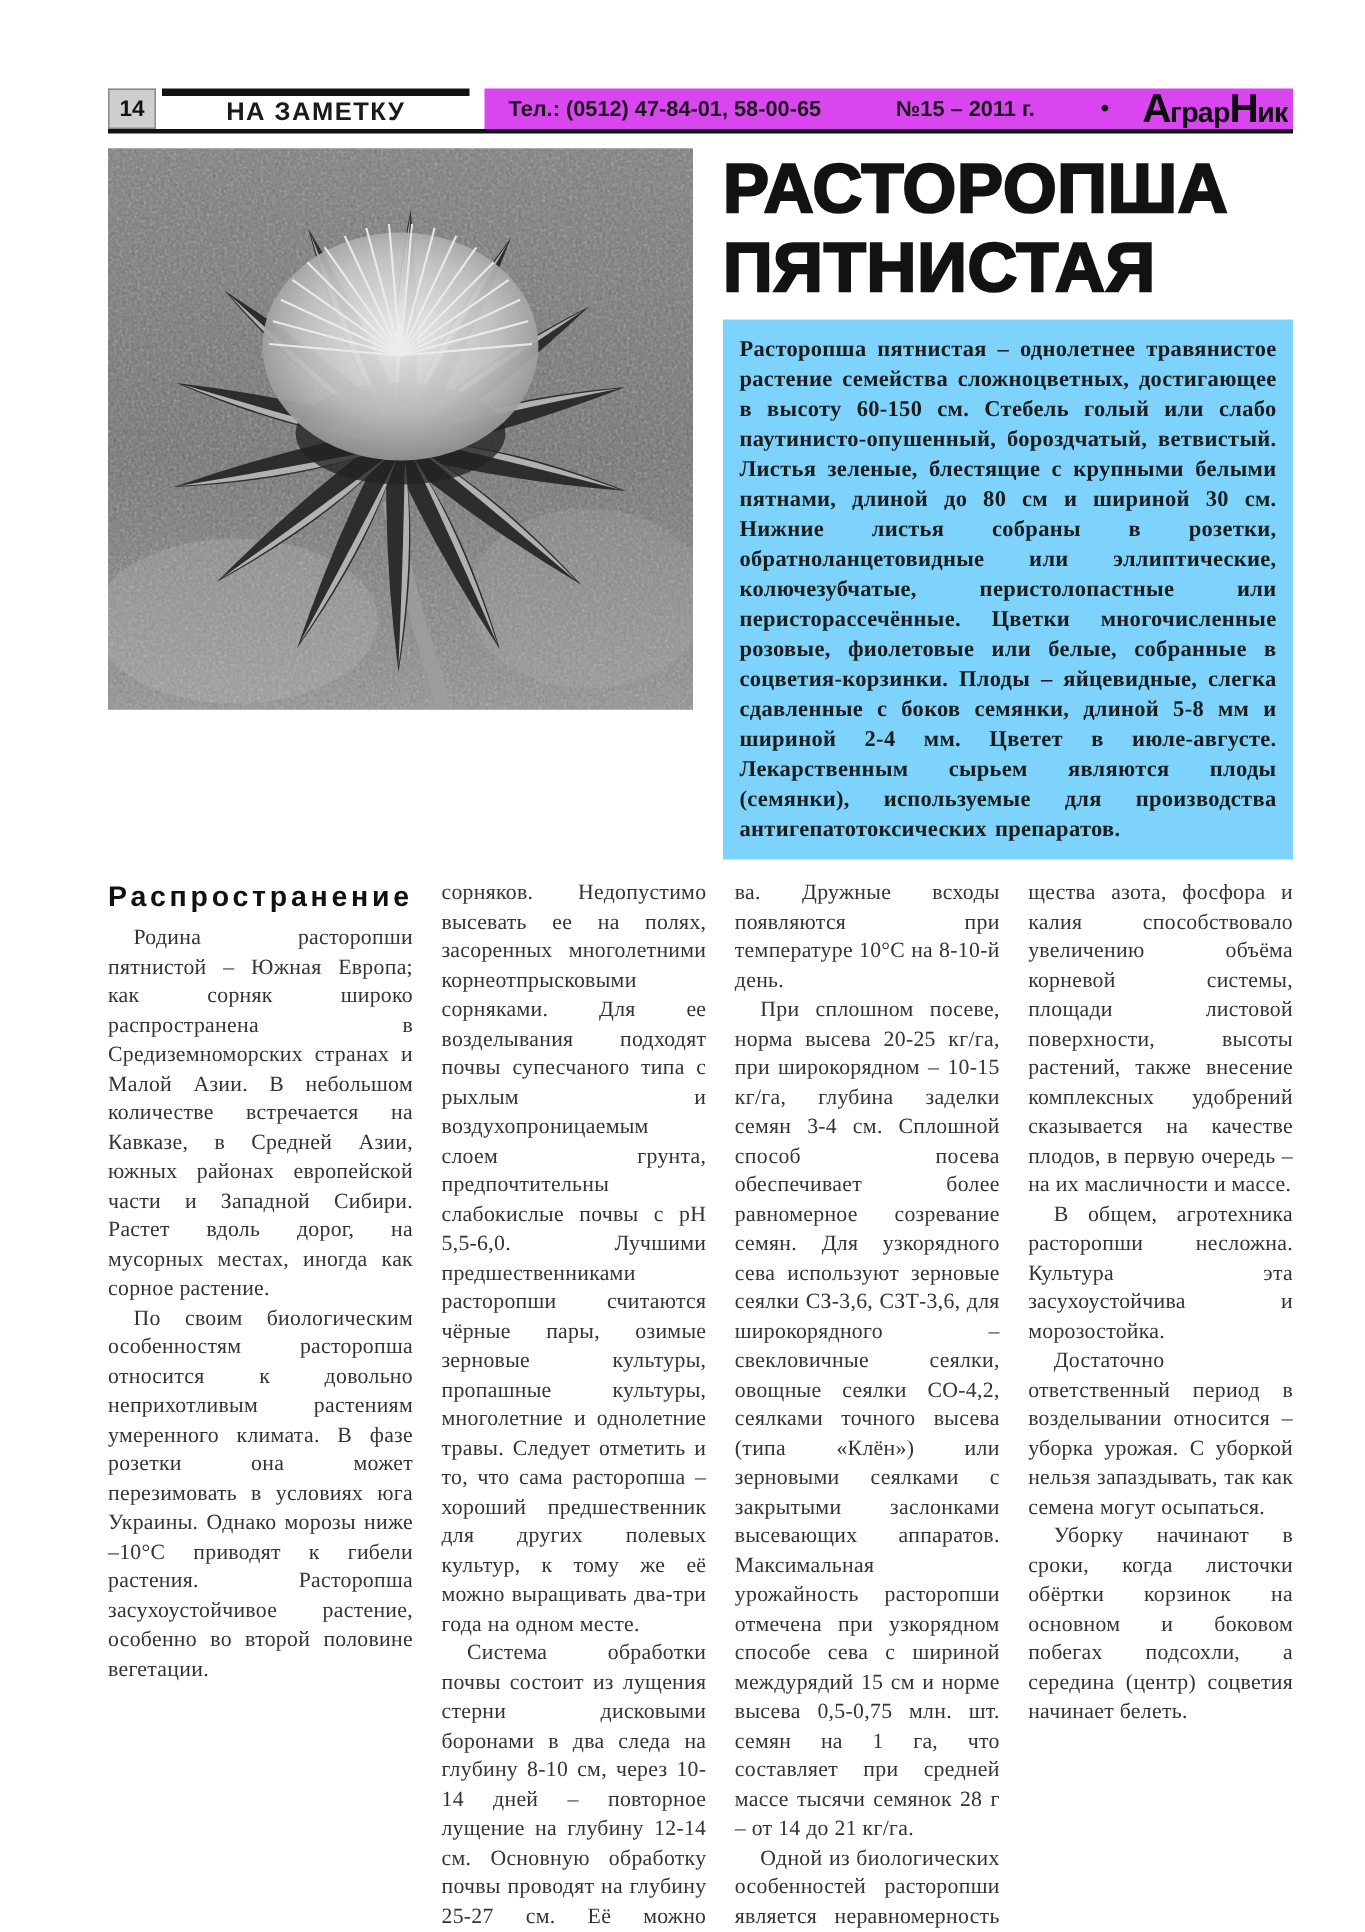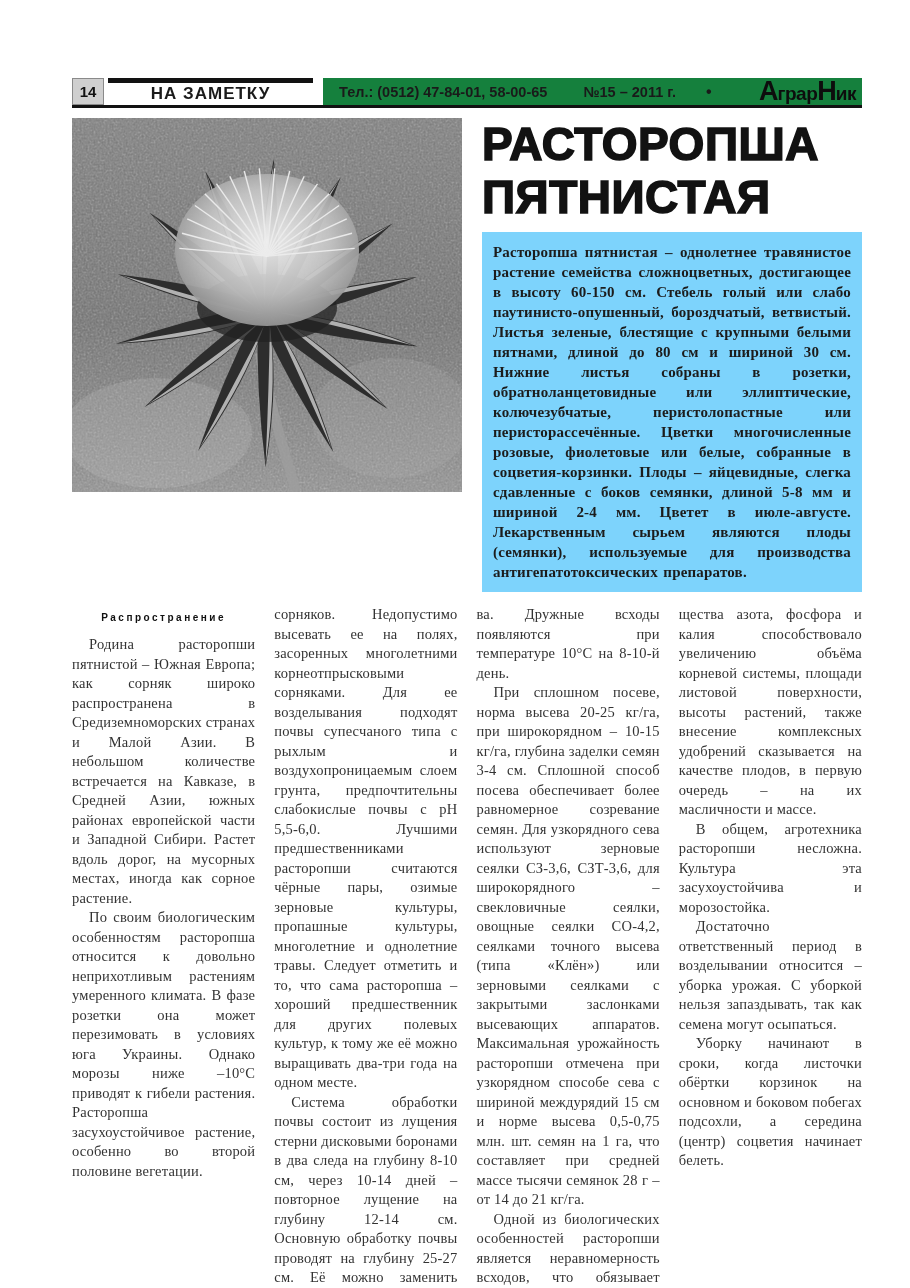--- a/index.html
+++ b/index.html
@@ -2,42 +2,42 @@
 <html><head>
 <meta charset="utf-8">
 <style>
   html,body{margin:0;padding:0;background:#e9e9e9;}
   .page{
     position:relative;
     width:910px;height:1288px;
     margin:0 auto;
     background:#ffffff;
     box-sizing:border-box;
-    padding:78px 48px 0 72px;
+    padding:59px 48px 0 72px;
     overflow:hidden;
     font-family:"Liberation Serif",serif;
     color:#2b2b2b;
   }
   
   .masthead{display:flex;align-items:stretch;height:27px;border-bottom:3px solid #121212;}
   .pn-box{
     width:30px;flex:none;background:#cfcfcf;border:1px solid #8a8a8a;
     display:flex;align-items:center;justify-content:center;
     font-family:"Liberation Sans",sans-serif;font-weight:bold;font-size:15px;color:#111;
   }
   .rubric{
     width:205px;flex:none;border-top:5px solid #121212;margin-left:4px;margin-right:10px;
     display:flex;align-items:center;justify-content:center;
     font-family:"Liberation Sans",sans-serif;font-weight:bold;font-size:17px;
     letter-spacing:1px;color:#1a1a1a;text-align:right;
   }
   .infobar{
-    flex:1;background:#15803d;display:flex;align-items:center;
+    flex:1;background:#d946ef;display:flex;align-items:center;
     font-family:"Liberation Sans",sans-serif;font-weight:bold;font-size:14.5px;color:#1a1a1a;
-    padding:0 6px 0 16px;gap:8px;
+    padding:0 6px 0 16px;gap:22px;
   }
   .infobar .phone{flex:none;}
   .infobar .issue{flex:none;margin-left:28px;}
   .infobar .dot{flex:none;margin-left:22px;font-size:16px;}
   .logo{flex:1;text-align:right;white-space:nowrap;color:#0d0d0d;font-family:"Liberation Sans",sans-serif;}
   .logo .cap{font-size:27px;font-weight:bold;letter-spacing:-1px;}
   .logo .low{font-size:19px;font-weight:bold;letter-spacing:-0.5px;}
   
   .top-section{display:flex;gap:20px;margin-top:10px;}
   .photo{width:390px;height:374px;flex:none;background:#777;}
@@ -51,21 +51,21 @@
     background:#7dd3fc;padding:10px 11px;
     font-weight:bold;font-size:15px;line-height:20px;
     text-align:justify;letter-spacing:0.2px;word-spacing:1.5px;color:#1c1c1c;
   }
   
   .columns{display:grid;grid-template-columns:repeat(4,1fr);column-gap:19px;margin-top:13px;}
   .col{font-size:14.5px;line-height:19.5px;text-align:justify;letter-spacing:0.2px;color:#333;}
   .col p{margin:0;}
   .col p.ind{text-indent:17px;}
   .col h2{
-    font-family:"Liberation Sans",sans-serif;font-size:10px;font-weight:bold;
+    font-family:"Liberation Sans",sans-serif;font-size:19px;font-weight:bold;
     letter-spacing:2.5px;text-align:center;margin:3px 0 7px;color:#111;line-height:20px;
   }
 </style>
 </head>
 <body>
 
 <div class="page">
 
   <header class="masthead">
     <div class="pn-box">14</div>

